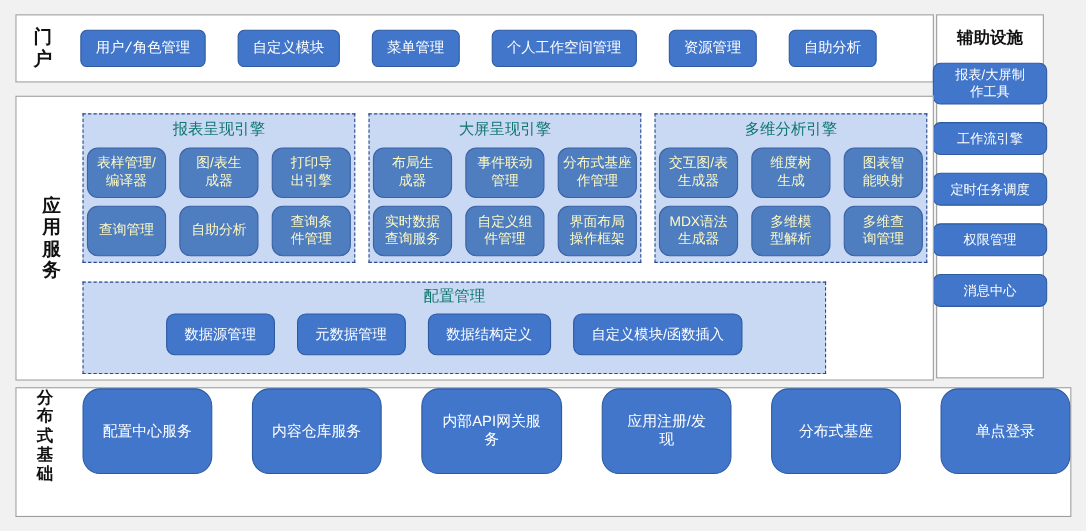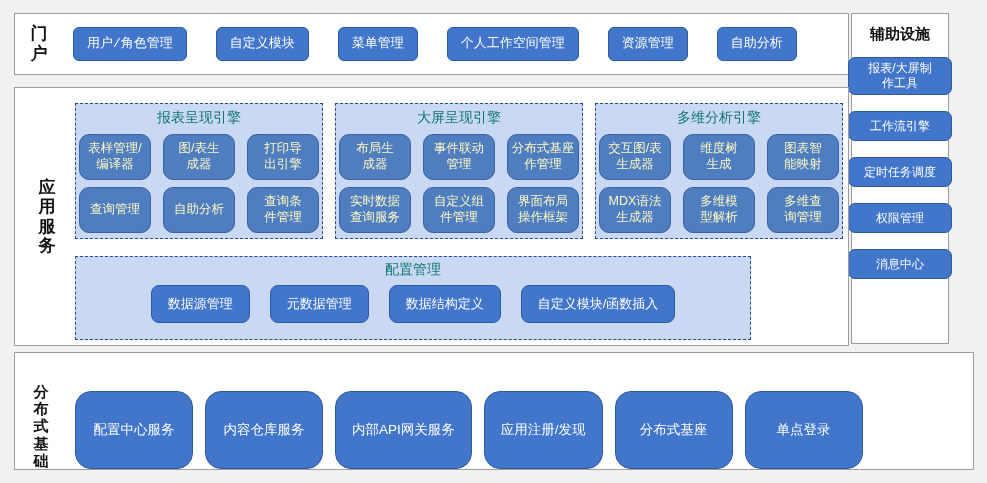--- a/index.html
+++ b/index.html
@@ -48,23 +48,23 @@
     width:72px; height:46px; background:#4e7dc0; border:1.5px solid #3a62a5;
     border-radius:10px; color:#fef9c3; font-size:12.5px; text-align:center;
     white-space:pre-line; line-height:1.25; word-break:break-all;
   }
   .config { position:absolute; left:60px; top:168px; width:676px; height:84px;
     background:#cad9f3; border:1.5px dashed #2b4a8b; padding-top:4px; }
   .config-btns { display:flex; justify-content:center; gap:20px; margin-top:6px; align-items:center; }
   .config-btns .btn { height:38px; padding:0 16px; font-size:13px; border-radius:8px; }
 
   
-  .foundation { left:14px; top:352px; width:960px; height:118px; display:flex; align-items:flex-end; }
+  .foundation { left:14px; top:352px; width:960px; height:118px; display:flex; align-items:flex-start; }
   .foundation .vlabel { margin-left:16px; font-size:15px; }
-  .found-btns { display:flex; gap:12px; margin-left:24px; align-items:center; }
+  .found-btns { display:flex; gap:36px; margin-left:24px; align-items:center; }
   .found-btns .btn { height:78px; padding:0 16px; font-size:13.5px; border-radius:16px; min-width:118px; }
 </style>
 </head>
 <body>
 
 <div class="canvas">
 
   <div class="section portal">
     <div class="vlabel">门户</div>
     <div class="portal-btns">

